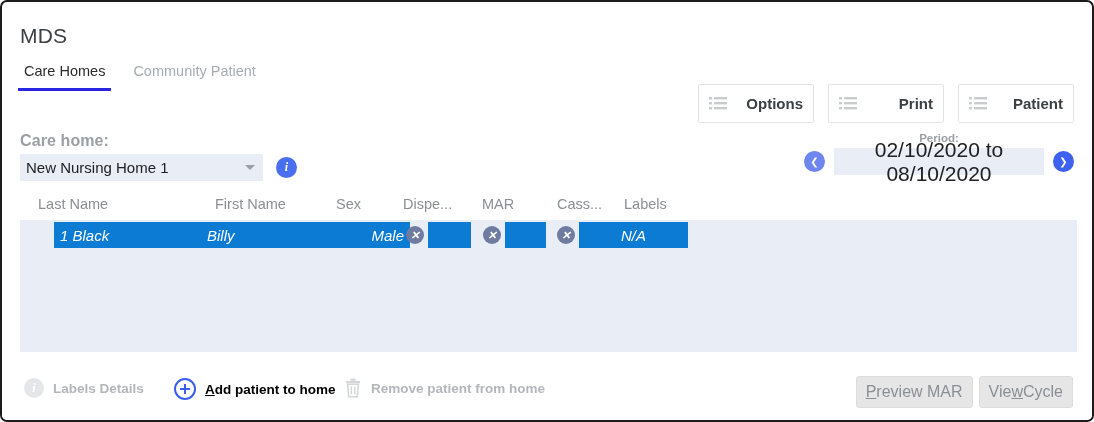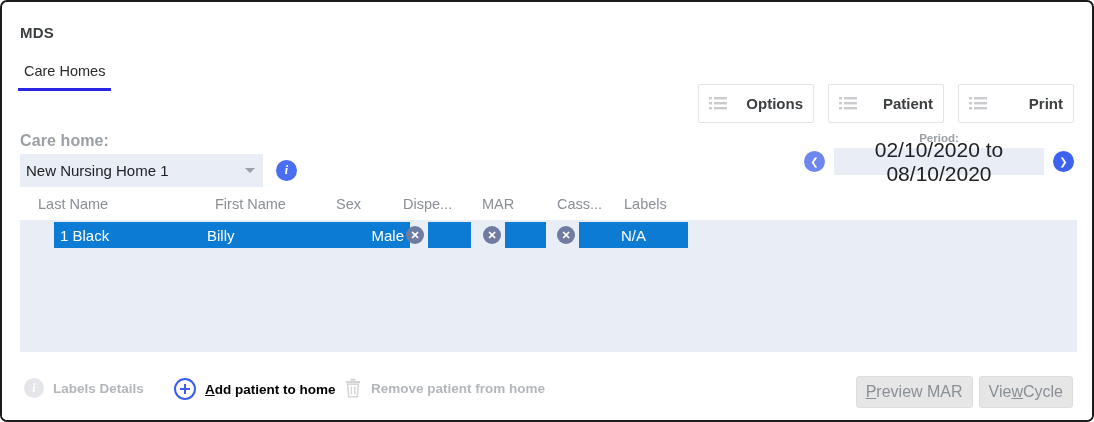--- a/index.html
+++ b/index.html
@@ -20,22 +20,22 @@
     border: 2px solid #1b1b1b;
     border-radius: 7px;
     overflow: hidden;
   }
 
   
   .page-title {
     position: absolute;
     left: 18px;
     top: 22px;
-    font-size: 15px;
-    font-weight: bold;
+    font-size: 21px;
+    font-weight: normal;
     color: #3c4043;
     letter-spacing: .2px;
   }
 
   
   .tabbar {
     position: absolute;
     left: 16px;
     top: 60px;
     display: flex;
@@ -105,21 +105,21 @@
     color: #9aa0a6;
     margin-bottom: 4px;
     letter-spacing: .1px;
   }
   .carehome-row {
     display: flex;
     align-items: center;
   }
   .combo {
     width: 243px;
-    height: 33px;
+    height: 27px;
     box-sizing: border-box;
     background: #e9edf6;
     display: flex;
     align-items: center;
     padding: 0 8px 0 6px;
     cursor: pointer;
   }
   .combo .cvalue {
     flex: 1;
     font-size: 15px;
@@ -213,20 +213,21 @@
     color: #8a8f96;
     white-space: nowrap;
   }
   .list-panel {
     position: absolute;
     left: 18px;
     top: 218px;
     width: 1057px;
     height: 132px;
     background: #e9edf6;
+    font-style: italic;
   }
   .row-selected {
     position: absolute;
     left: 34px;
     top: 2px;
     width: 634px;
     height: 26px;
   }
   .cellblock {
     position: absolute;
@@ -321,20 +322,21 @@
 </style>
 </head>
 <body>
 
 <div id="app">
 
   <div class="page-title">MDS</div>
 
   <div class="tabbar">
     <div class="tab active">Care Homes</div>
+    <div class="tab inactive">Community Patient</div>
   </div>
 
   <div class="toolbar">
     <div class="tbtn">
       <svg class="list-icon" viewBox="0 0 18 13">
         <rect x="0" y="0" width="3" height="2.4" fill="#c9cbcf"></rect>
           <rect x="5" y="0" width="13" height="2.4" fill="#c9cbcf"></rect>
         <rect x="0" y="5" width="3" height="2.4" fill="#c9cbcf"></rect>
           <rect x="5" y="5" width="13" height="2.4" fill="#c9cbcf"></rect>
         <rect x="0" y="10" width="3" height="2.4" fill="#c9cbcf"></rect>
@@ -344,32 +346,32 @@
     </div>
     <div class="tbtn">
       <svg class="list-icon" viewBox="0 0 18 13">
         <rect x="0" y="0" width="3" height="2.4" fill="#c9cbcf"></rect>
           <rect x="5" y="0" width="13" height="2.4" fill="#c9cbcf"></rect>
         <rect x="0" y="5" width="3" height="2.4" fill="#c9cbcf"></rect>
           <rect x="5" y="5" width="13" height="2.4" fill="#c9cbcf"></rect>
         <rect x="0" y="10" width="3" height="2.4" fill="#c9cbcf"></rect>
           <rect x="5" y="10" width="13" height="2.4" fill="#c9cbcf"></rect>
       </svg>
-      <span class="tlabel">Patient</span>
+      <span class="tlabel">Print</span>
     </div>
     <div class="tbtn">
       <svg class="list-icon" viewBox="0 0 18 13">
         <rect x="0" y="0" width="3" height="2.4" fill="#c9cbcf"></rect>
           <rect x="5" y="0" width="13" height="2.4" fill="#c9cbcf"></rect>
         <rect x="0" y="5" width="3" height="2.4" fill="#c9cbcf"></rect>
           <rect x="5" y="5" width="13" height="2.4" fill="#c9cbcf"></rect>
         <rect x="0" y="10" width="3" height="2.4" fill="#c9cbcf"></rect>
           <rect x="5" y="10" width="13" height="2.4" fill="#c9cbcf"></rect>
       </svg>
-      <span class="tlabel">Print</span>
+      <span class="tlabel">Patient</span>
     </div>
   </div>
 
   <div class="carehome-wrap">
     <div class="field-label">Care home:</div>
     <div class="carehome-row">
       <div class="combo">
         <span class="cvalue">New Nursing Home 1</span>
         <span class="caret"></span>
       </div>

